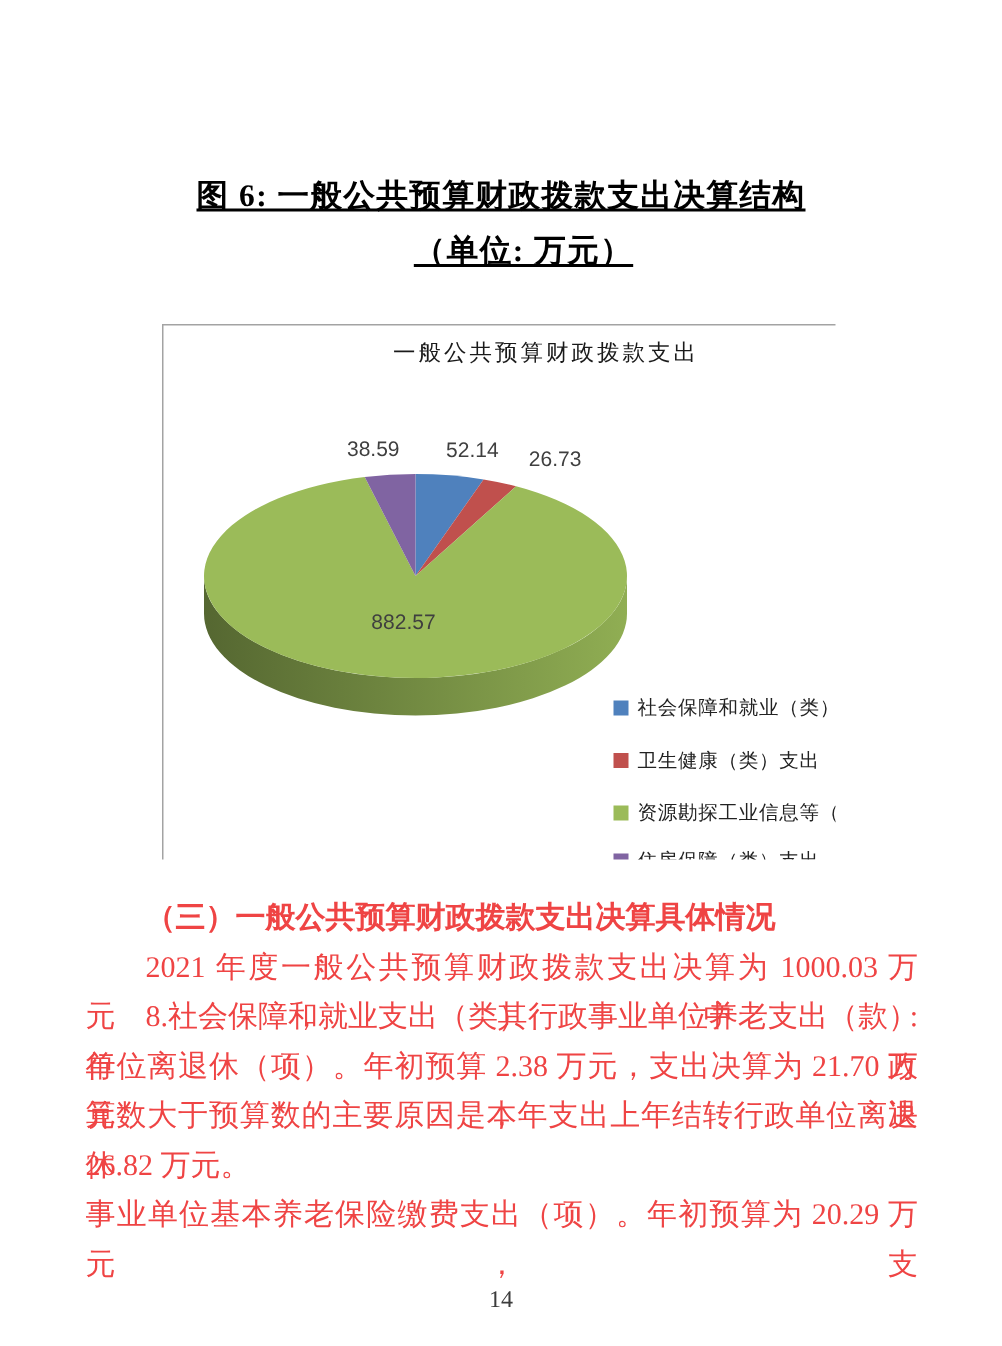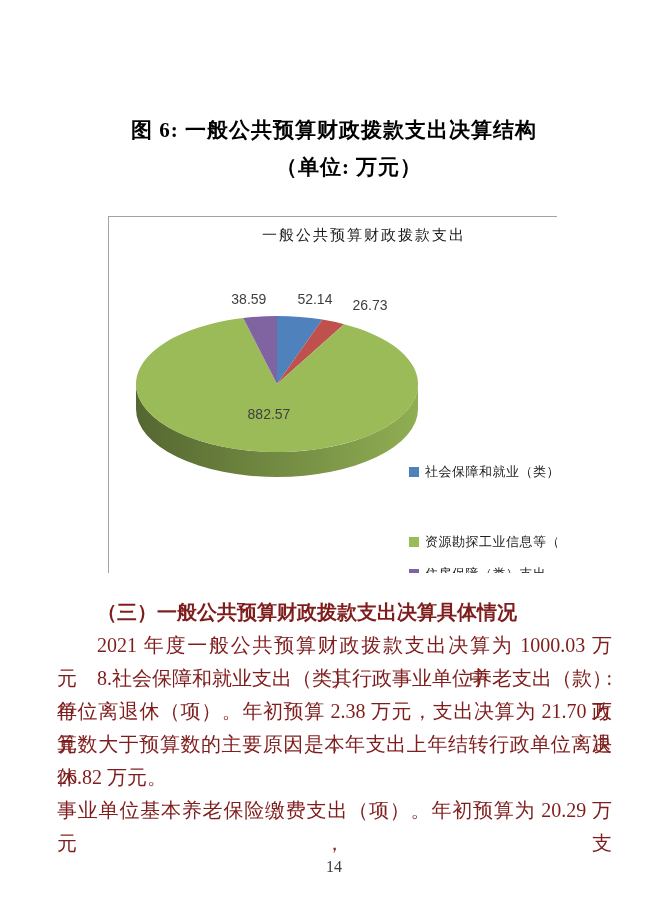--- a/index.html
+++ b/index.html
@@ -14,20 +14,21 @@
     overflow: hidden;
   }
   .doc-title {
     position: absolute;
     left: 0; right: 0;
     text-align: center;
     font-weight: bold;
     font-size: 21px;
     letter-spacing: 1px;
     color: #000000;
+    text-decoration: underline;
   }
   .doc-title.line1 { top: 116px; }
   .doc-title.line2 { top: 153px; padding-left: 30px; }
 
   .chart-frame {
     position: absolute;
     left: 108px; top: 216px;
     width: 449px; height: 357px;
     border-top: 1.5px solid #a3a3a3;
     border-left: 1.5px solid #a3a3a3;
@@ -65,21 +66,21 @@
     color: #222222;
     letter-spacing: 0.5px;
     font-family: "Liberation Serif", "DejaVu Serif", serif;
   }
 
   .body-text {
     position: absolute;
     left: 57px; top: 596px;
     width: 555px;
     font-size: 20px;
-    color: #7f1d1d;
+    color: #ef4444;
   }
   .text-line {
     height: 33px;
     line-height: 33px;
     white-space: nowrap;
     overflow: visible;
   }
   .text-line.jst {
     white-space: normal;
     text-align: justify;
@@ -121,20 +122,24 @@
         <text x="205.93736735181096" y="87.46681664495114" text-anchor="middle" font-family="&quot;Liberation Sans&quot;, &quot;DejaVu Sans&quot;, sans-serif" font-size="14" fill="#3f3f3f">52.14</text>
         <text x="261.0708447129694" y="93.47472608208004" text-anchor="middle" font-family="&quot;Liberation Sans&quot;, &quot;DejaVu Sans&quot;, sans-serif" font-size="14" fill="#3f3f3f">26.73</text>
         <text x="159.99247492762456" y="202.35533916006426" text-anchor="middle" font-family="&quot;Liberation Sans&quot;, &quot;DejaVu Sans&quot;, sans-serif" font-size="14" fill="#3f3f3f">882.57</text>
         <text x="139.86477666618444" y="86.94884085101339" text-anchor="middle" font-family="&quot;Liberation Sans&quot;, &quot;DejaVu Sans&quot;, sans-serif" font-size="14" fill="#3f3f3f">38.59</text>
       </svg>
     <div class="legend">
       <div class="legend-row" style="top:246px">
         <span class="legend-swatch" style="background: rgb(79, 129, 189);"></span>
         <span class="legend-label">社会保障和就业（类）支出</span>
       </div>
+      <div class="legend-row" style="top:281px">
+        <span class="legend-swatch" style="background: rgb(192, 80, 77);"></span>
+        <span class="legend-label">卫生健康（类）支出</span>
+      </div>
       <div class="legend-row" style="top:316px">
         <span class="legend-swatch" style="background: rgb(155, 187, 89);"></span>
         <span class="legend-label">资源勘探工业信息等（类）</span>
       </div>
       <div class="legend-row" style="top:348px">
         <span class="legend-swatch" style="background: rgb(128, 100, 162);"></span>
         <span class="legend-label">住房保障（类）支出</span>
       </div>
     </div>
   </div>

